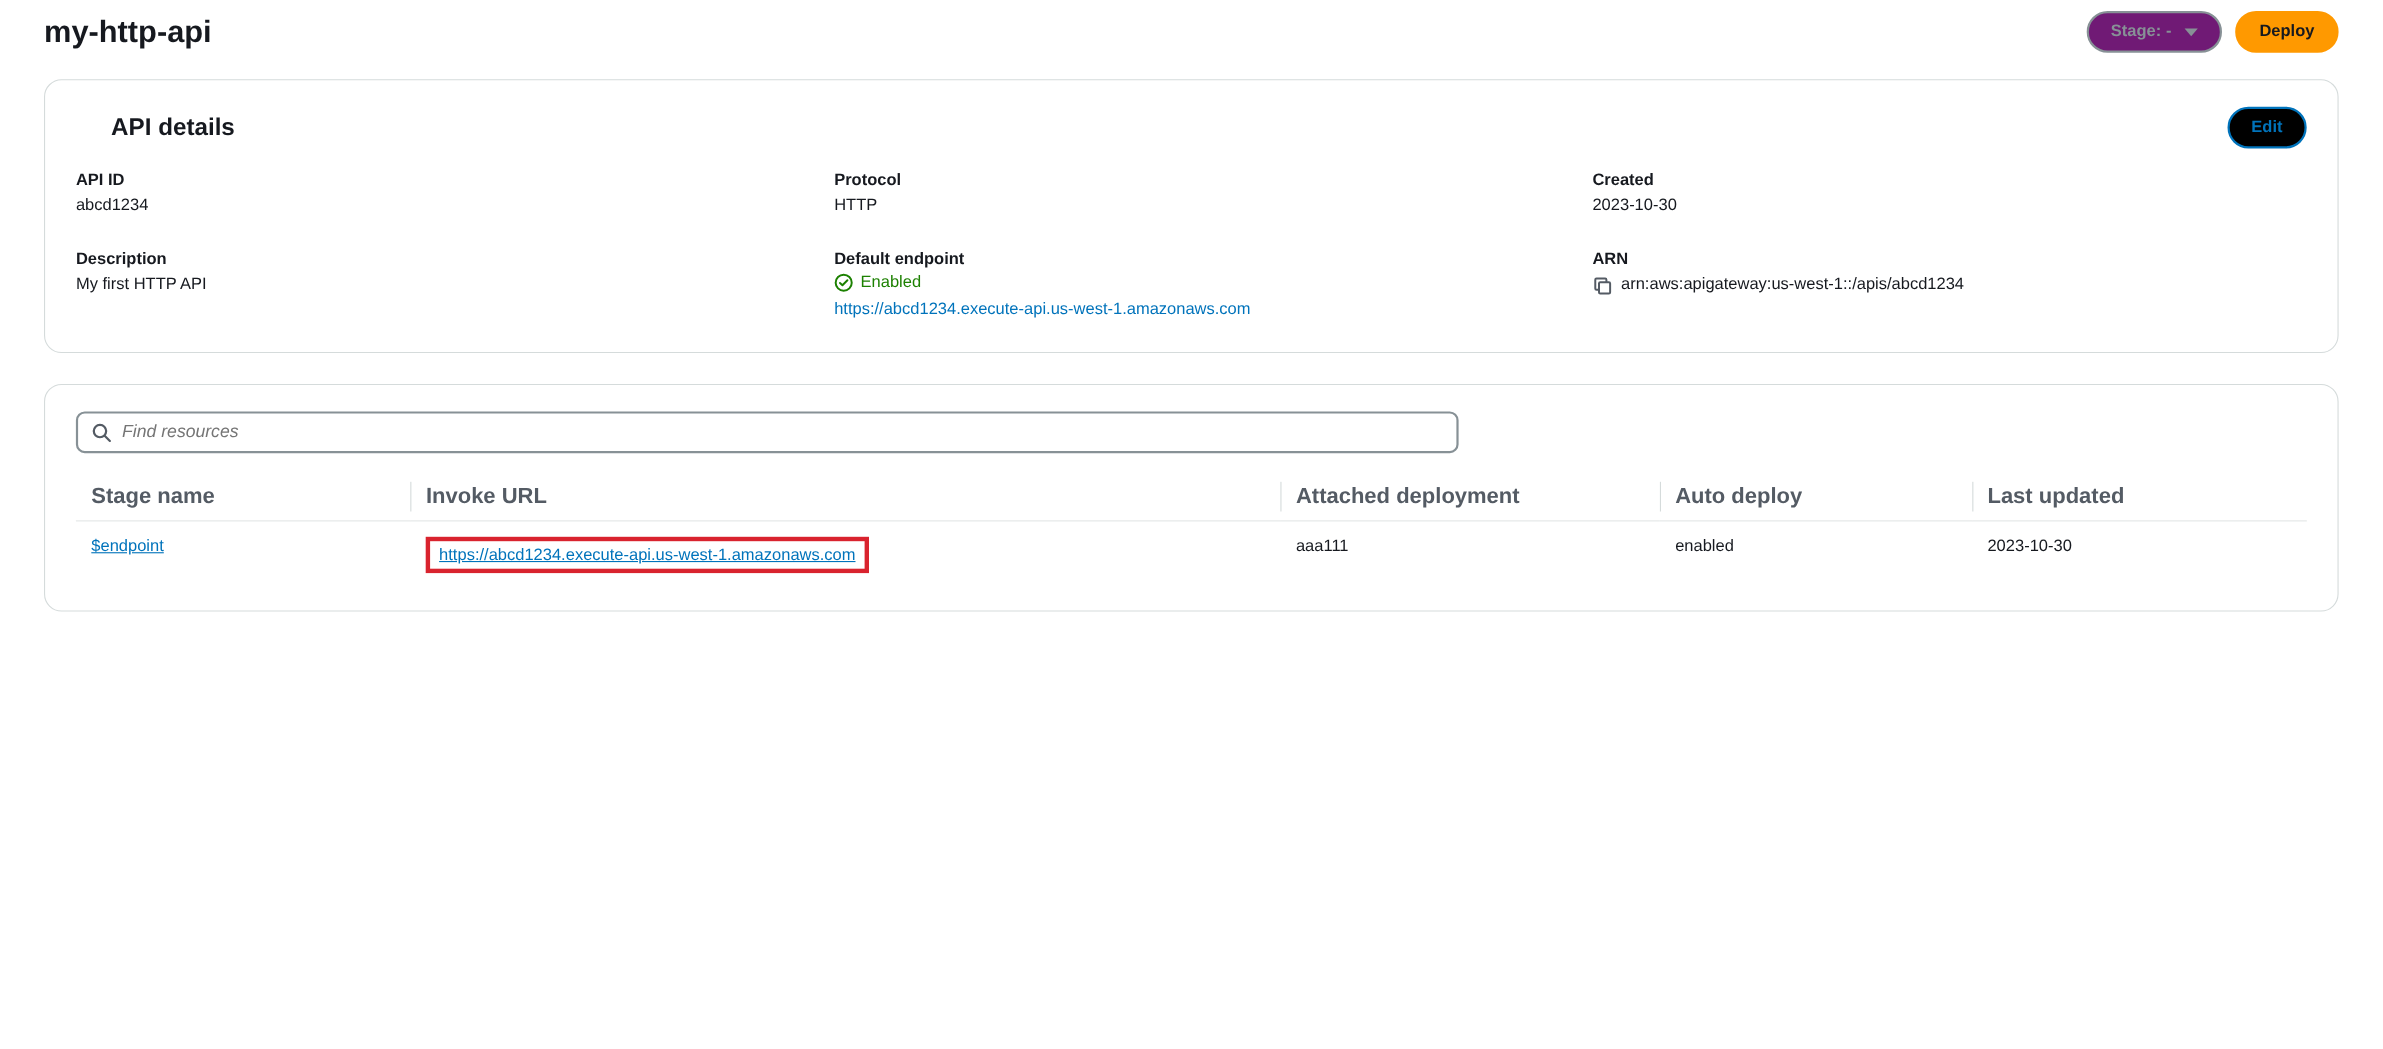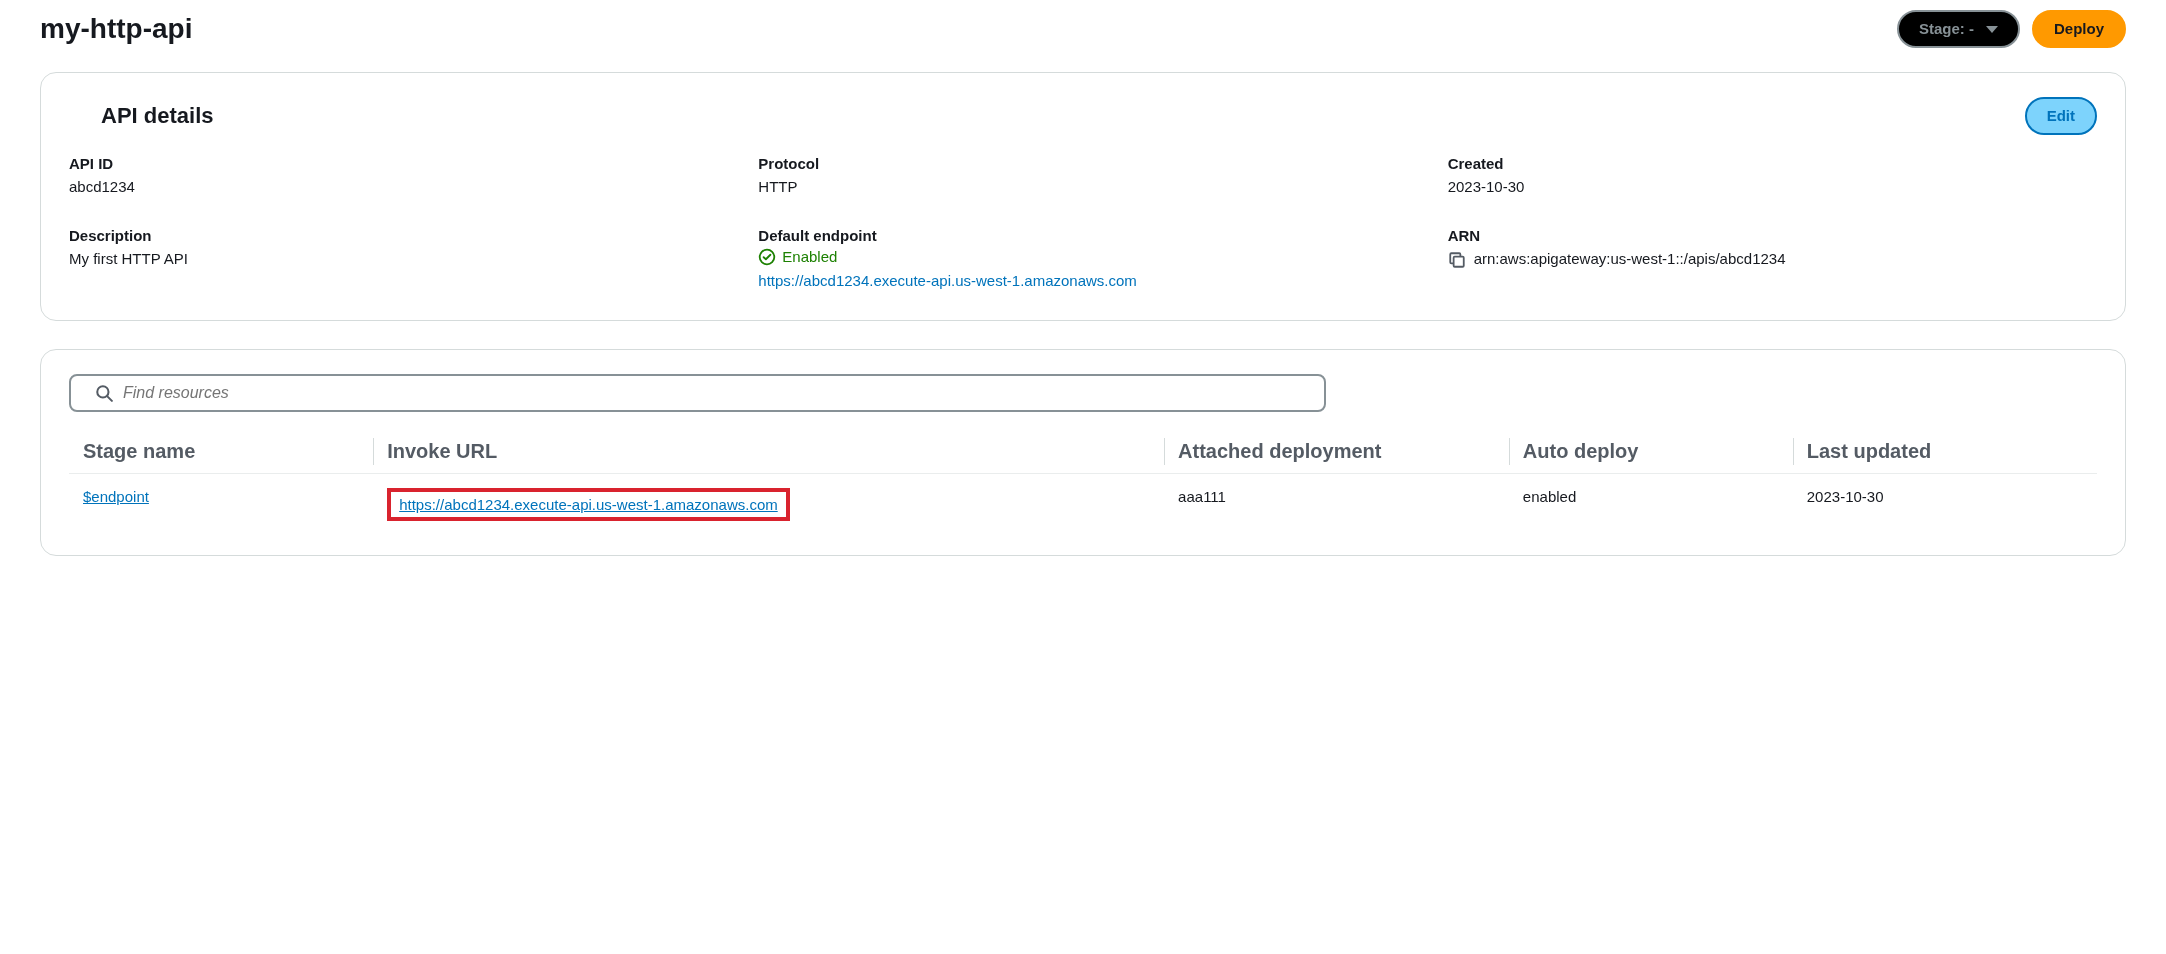--- a/index.html
+++ b/index.html
@@ -36,26 +36,26 @@
     border-radius: 20px;
     padding: 6px 20px;
     font-size: 15px;
     font-weight: 700;
     cursor: pointer;
     border: 2px solid transparent;
     line-height: 22px;
   }
   .btn-outline-gray {
     border-color: #879196;
-    background: #000000;
+    background: #701a75;
     color: #879196;
   }
   .btn-outline-blue {
     border-color: #0073bb;
-    background: #7dd3fc;
+    background: #000000;
     color: #0073bb;
   }
   .btn-primary {
     background: #ff9900;
     border-color: #ff9900;
     color: #16191f;
   }
   .caret-down {
     width: 0; height: 0;
     border-left: 6px solid transparent;
@@ -134,21 +134,21 @@
     width: 18px; height: 18px;
     flex-shrink: 0;
     margin-top: 2px;
   }
   .search-box {
     display: flex;
     align-items: center;
     gap: 10px;
     border: 2px solid #879196;
     border-radius: 8px;
-    padding: 8px 24px;
+    padding: 8px 12px;
     width: 62%;
     margin-bottom: 18px;
   }
   .search-box input {
     border: none;
     outline: none;
     font-size: 16px;
     flex: 1;
     font-style: italic;
     color: #687078;

